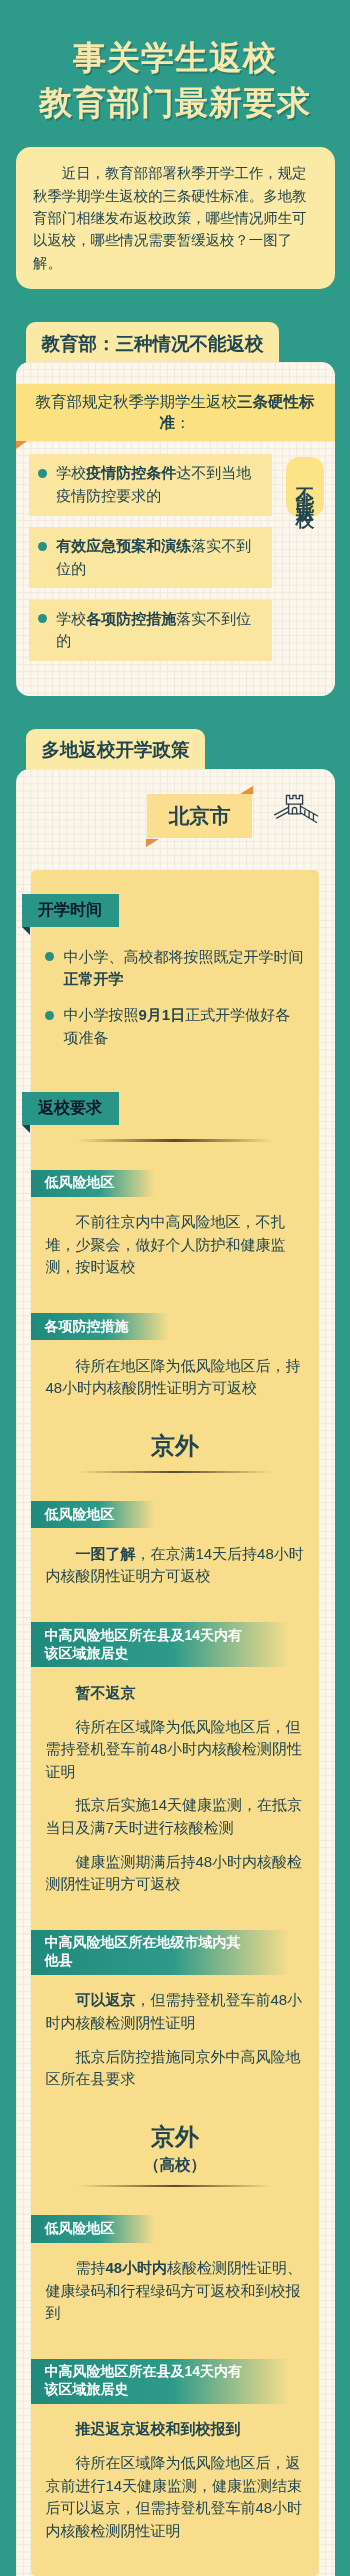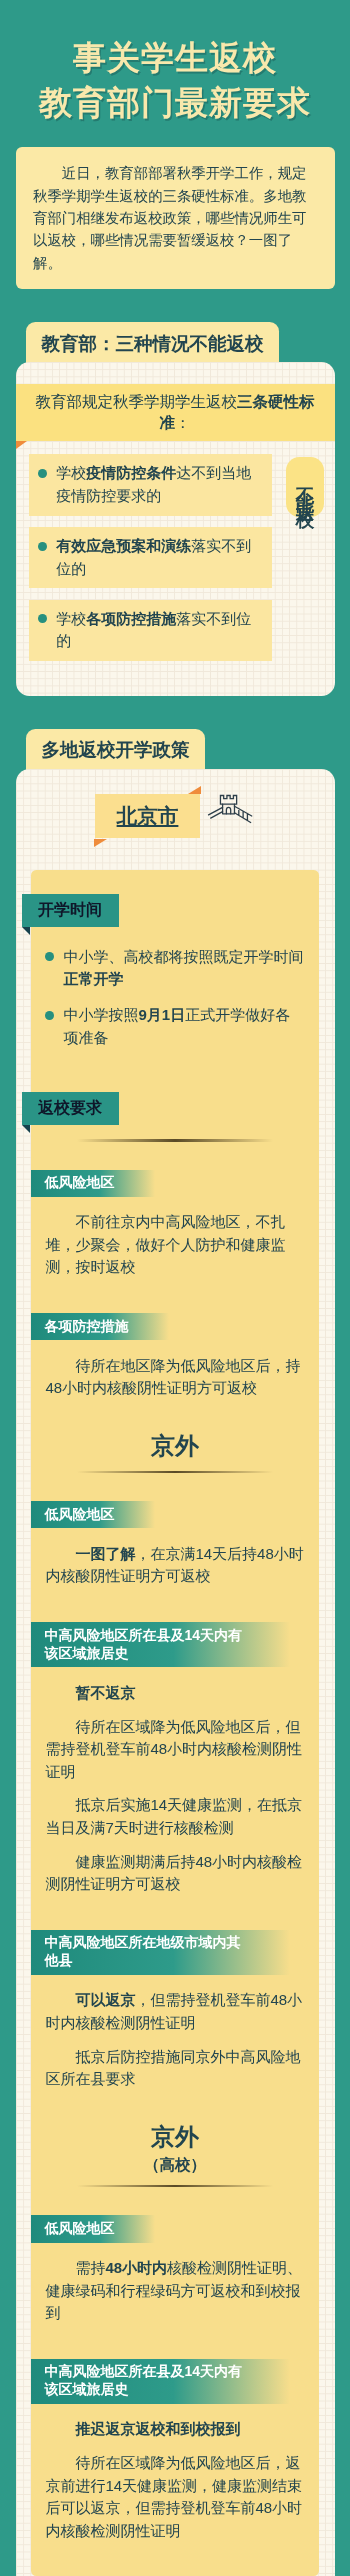--- a/index.html
+++ b/index.html
@@ -17,21 +17,21 @@
     font-weight:bold;
     font-size:33px;
     line-height:1.35;
     margin:36px 0 21.6px;
     text-shadow:1.5px 2.1px 0 rgba(16,66,66,.35);
     letter-spacing:1px;
   }
   
   .card-yellow{
     background:#FBE9A6;
-    border-radius:6px;
+    border-radius:15px;
     margin:0 15.5px;
     padding:15.5px 17.5px;
   }
   .intro-text{
     font-size:14.4px;
     line-height:1.55;
     text-indent:2em;
     margin:0;
   }
   .sec-tab{
@@ -81,21 +81,21 @@
   .dot{flex:0 0 8.8px;height:8.8px;border-radius:50%;background:#27907F;margin:6.7px 9.3px 0 0;}
   .vtag{
     position:absolute;right:-3.1px;top:3.1px;
     background:#FBE386;border-radius:13.4px;
     padding:15.5px 6.7px;
     writing-mode:vertical-rl;
     font-size:18.5px;font-weight:bold;letter-spacing:7.2px;
     color:#22454F;
   }
   
-  .prov{display:flex;justify-content:center;align-items:center;gap:1px;margin:33px 0 27px;text-decoration:underline;}
+  .prov{display:flex;justify-content:flex-end;align-items:center;gap:15px;margin:33px 0 27px;}
   .ribbon{
     position:relative;
     background:#FBDF8F;
     padding:8.2px 21.6px;
     font-size:20.6px;font-weight:bold;
   }
   .ribbon::before{
     content:"";position:absolute;right:-1px;top:-8.2px;
     border-bottom:8.2px solid #EF8C3B;border-left:13.4px solid transparent;
   }

